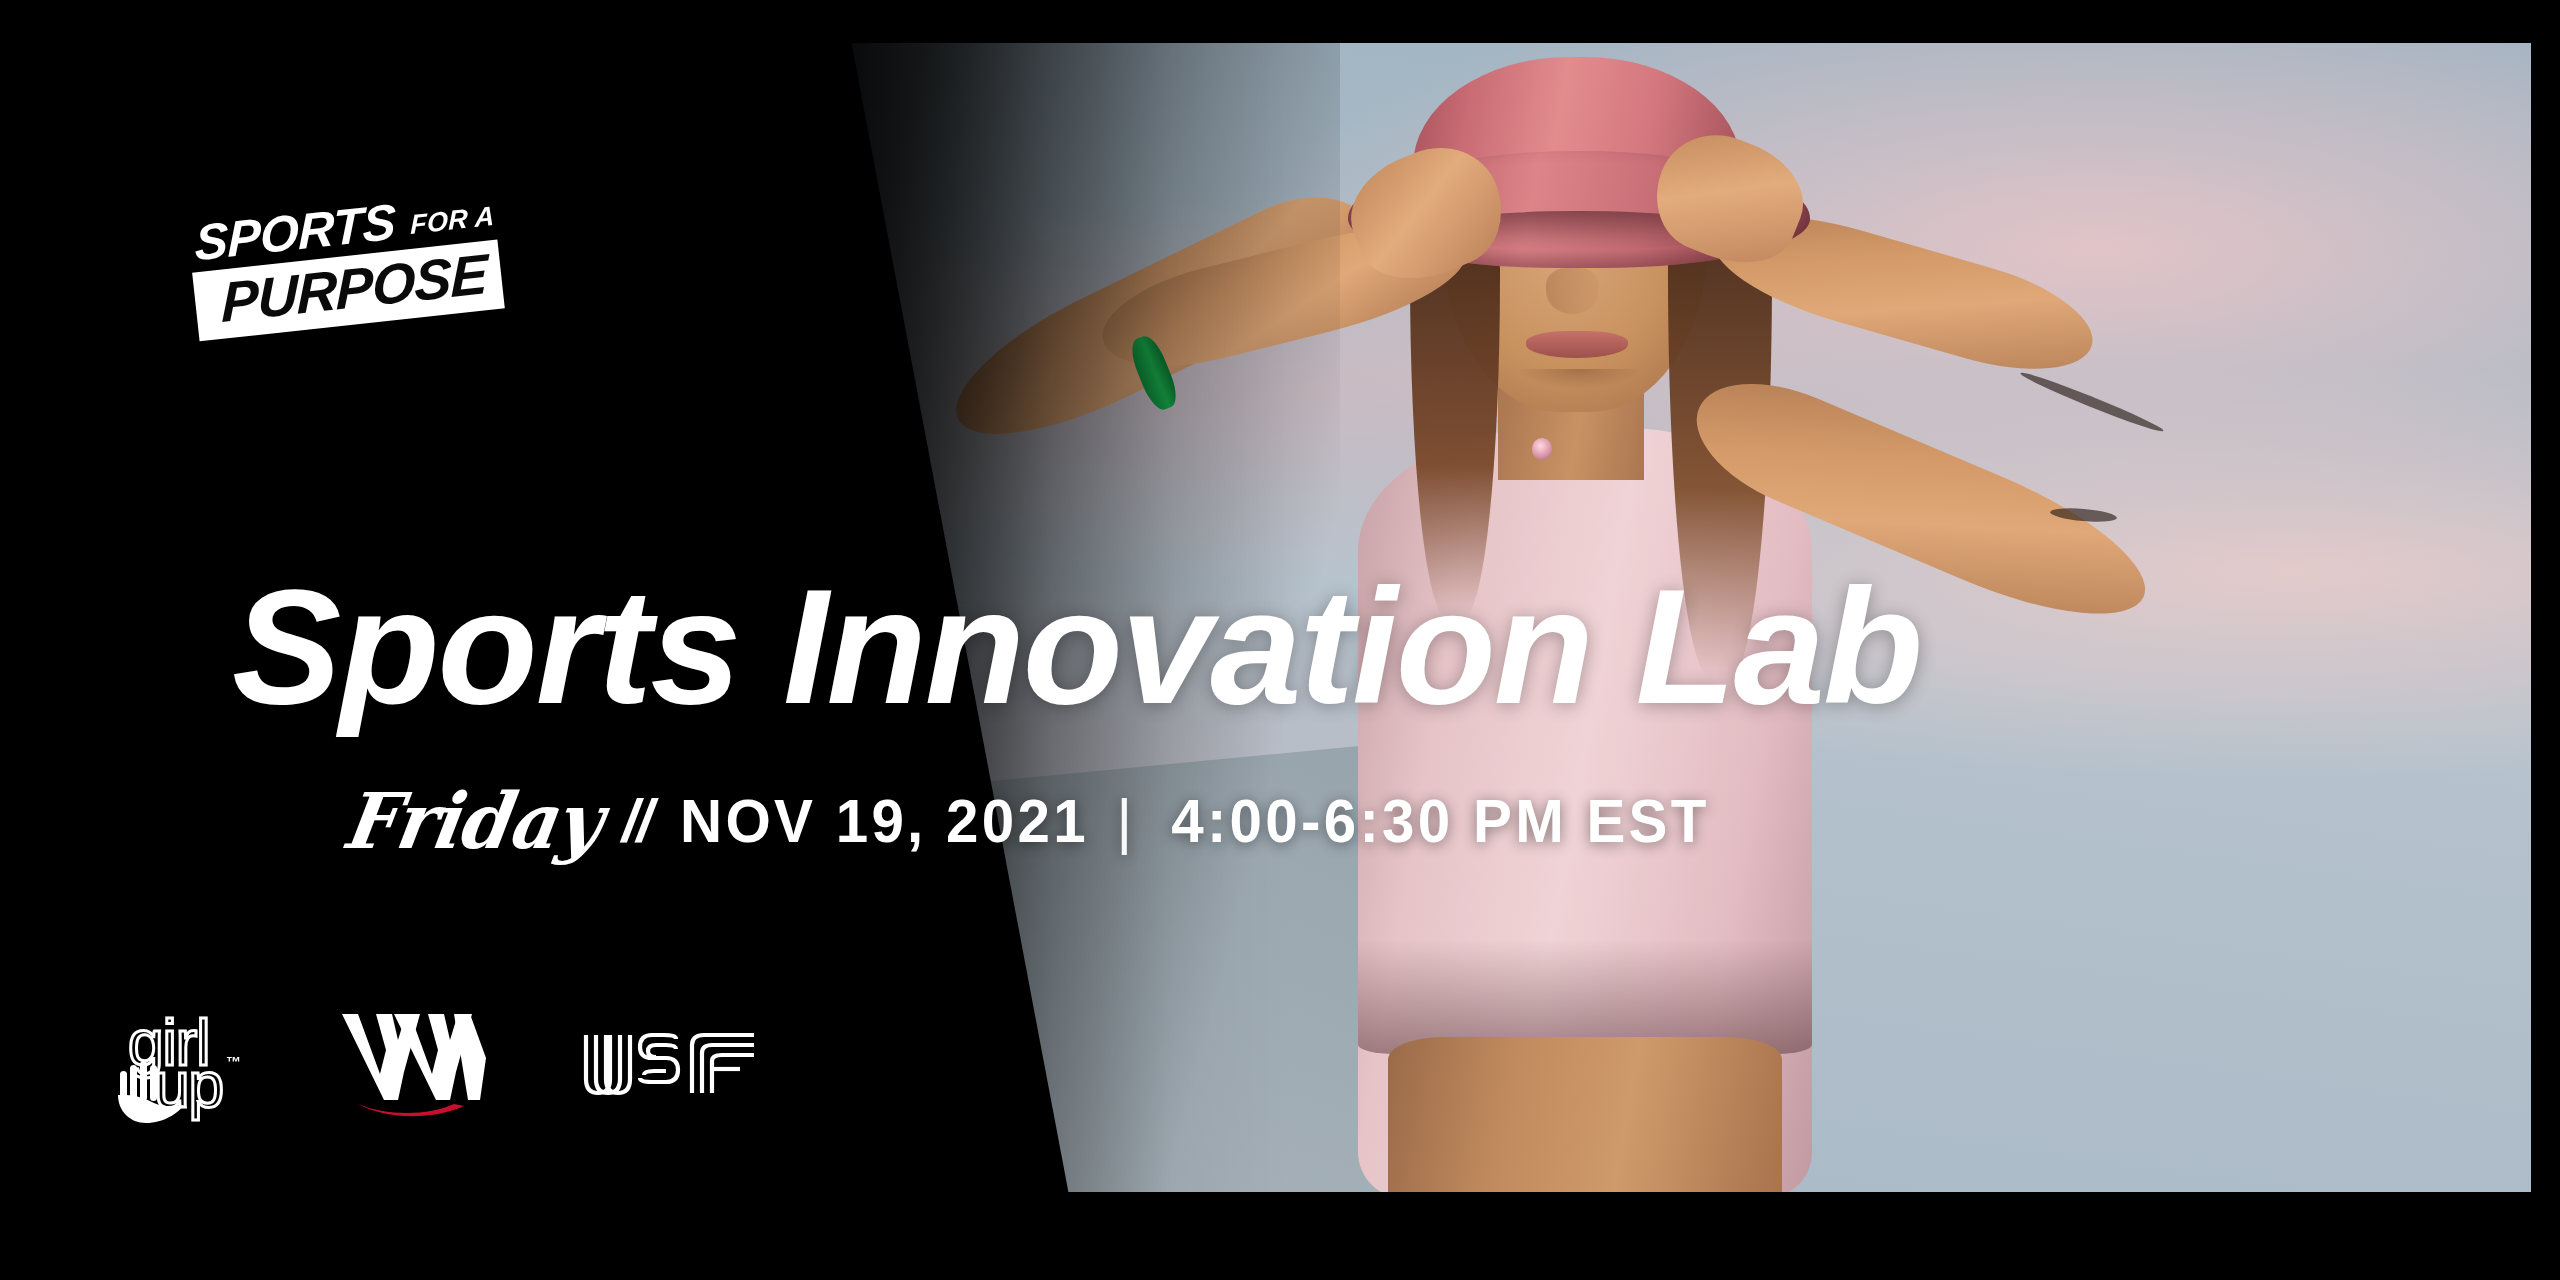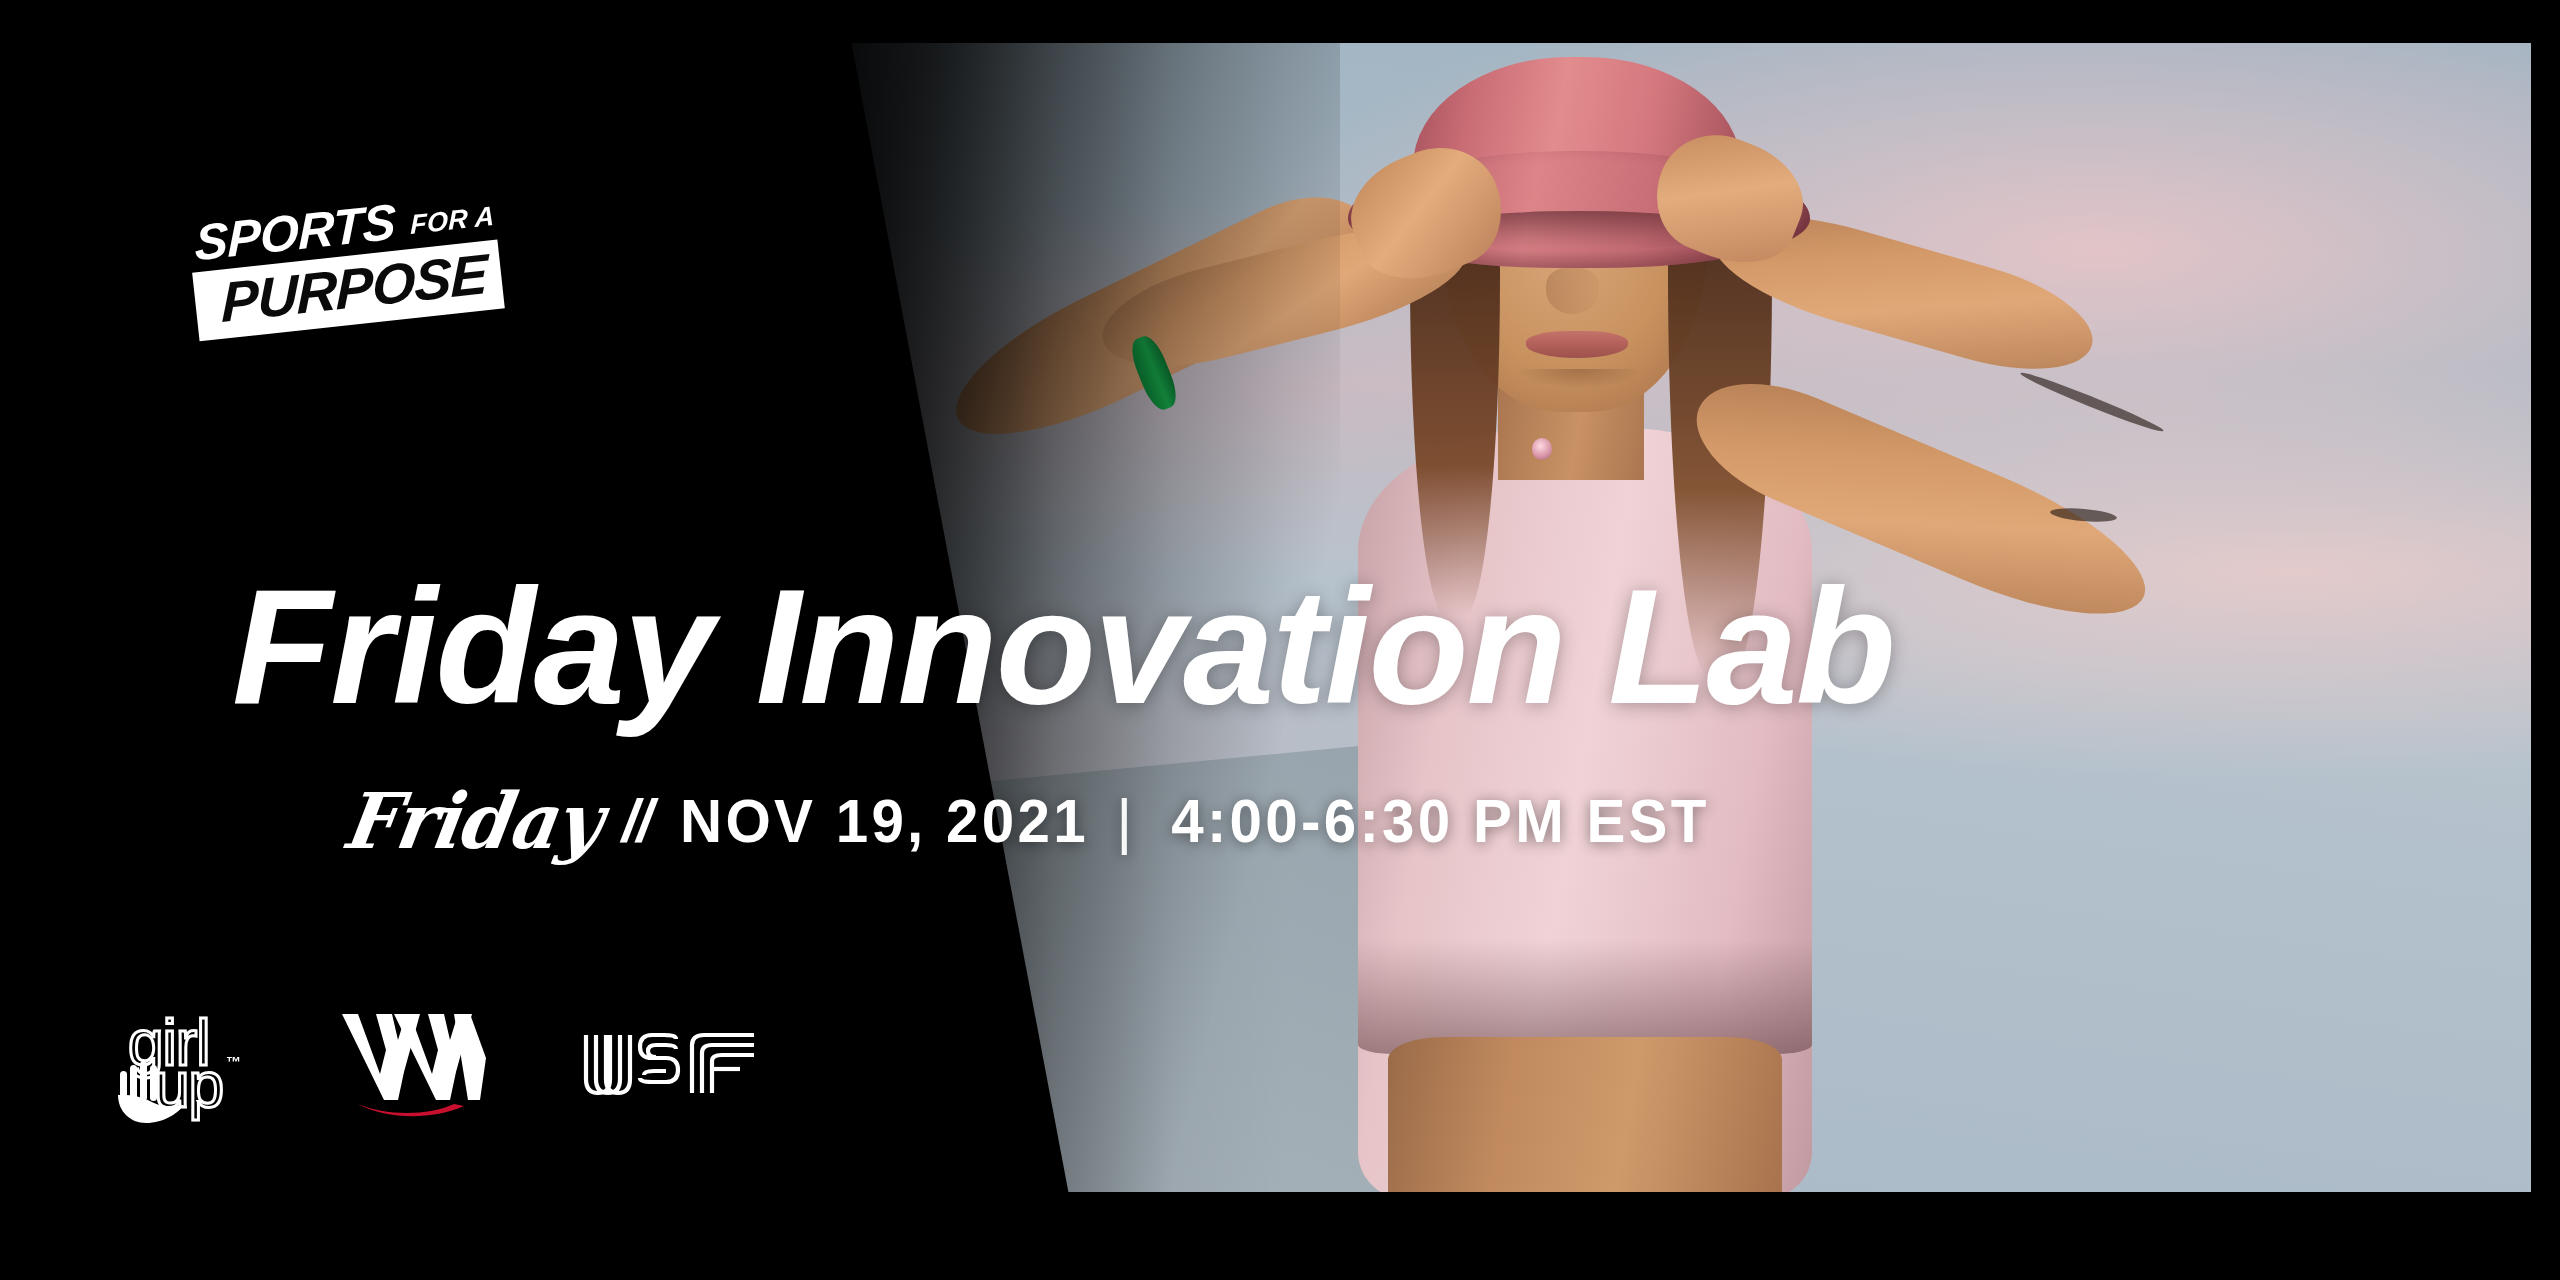--- a/index.html
+++ b/index.html
@@ -450,21 +450,21 @@
     <div id="logo-lockup">
       <div class="lock-row1">
         <span class="lock-sports">SPORTS</span>
         <span class="lock-fora">FOR A</span>
       </div>
       <div class="lock-row2">
         <span class="lock-purpose">PURPOSE</span>
       </div>
     </div>
 
-    <div id="title">Friday Innovation Lab</div>
+    <div id="title">Sports Innovation Lab</div>
 
     <div id="tagline">
       <span class="tag-day">Friday</span>
       <span class="tag-slashes">//</span>
       <span class="tag-date">NOV 19, 2021</span>
       <span class="tag-pipe">|</span>
       <span class="tag-time">4:00-6:30 PM EST</span>
     </div>
 
     <div id="partners">

